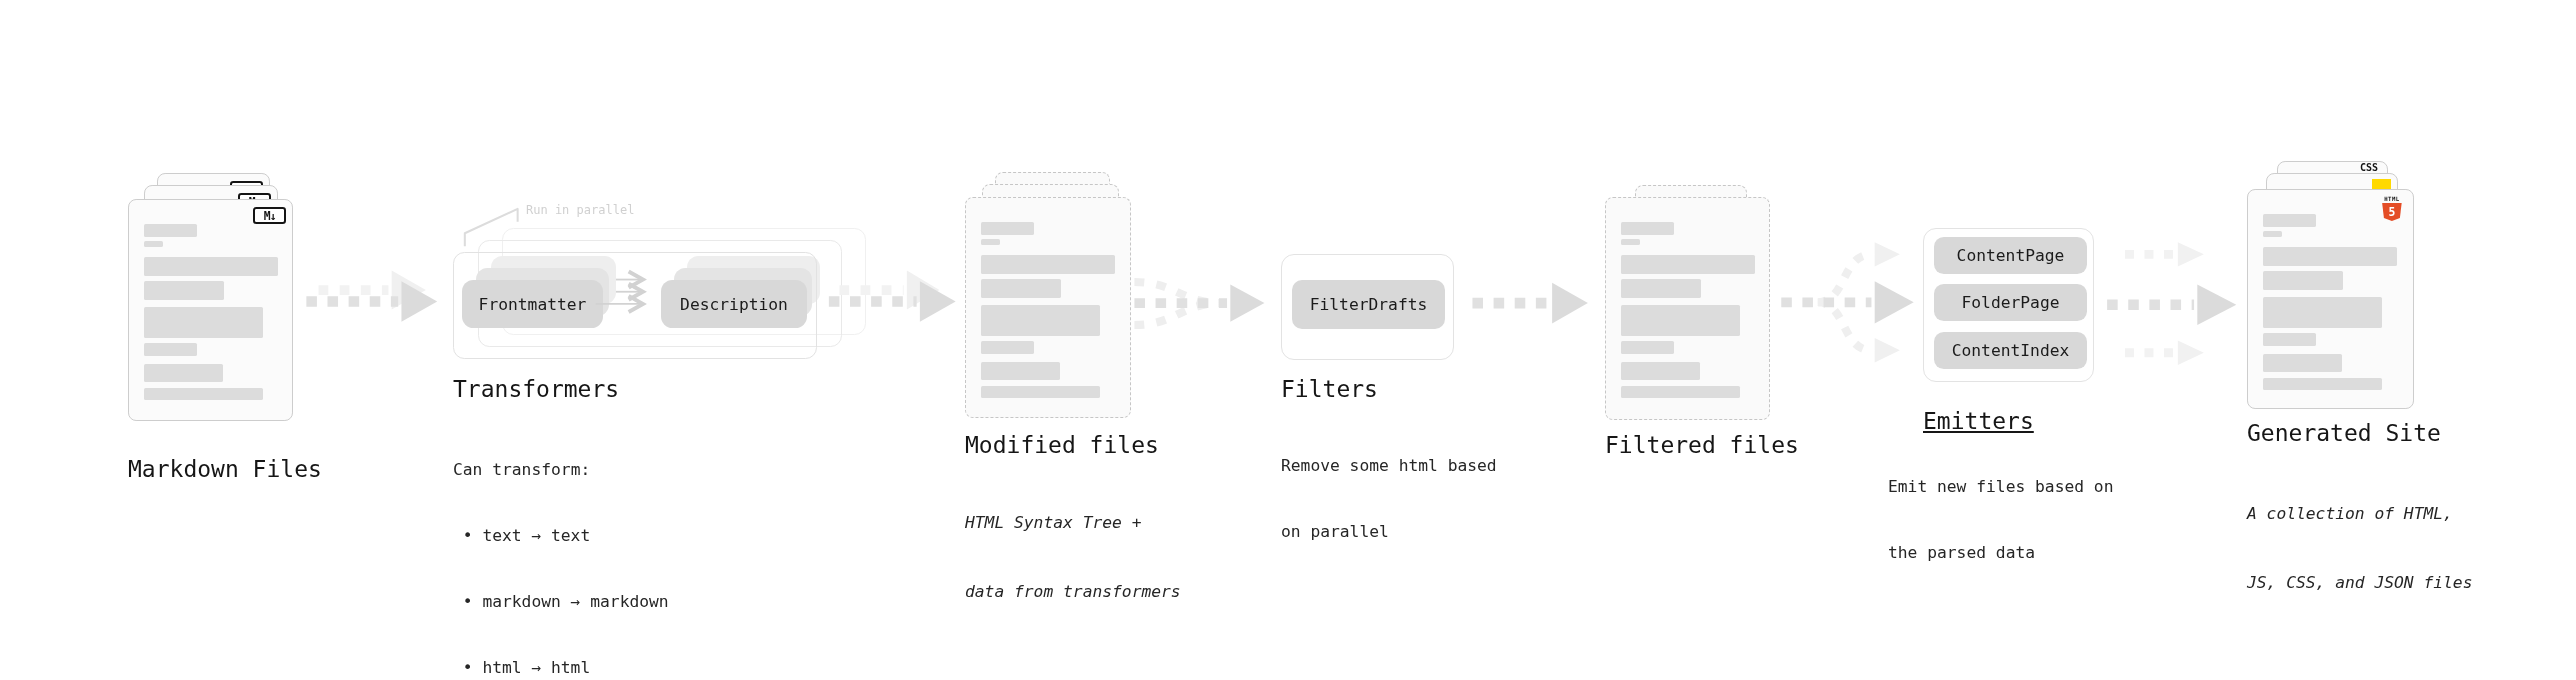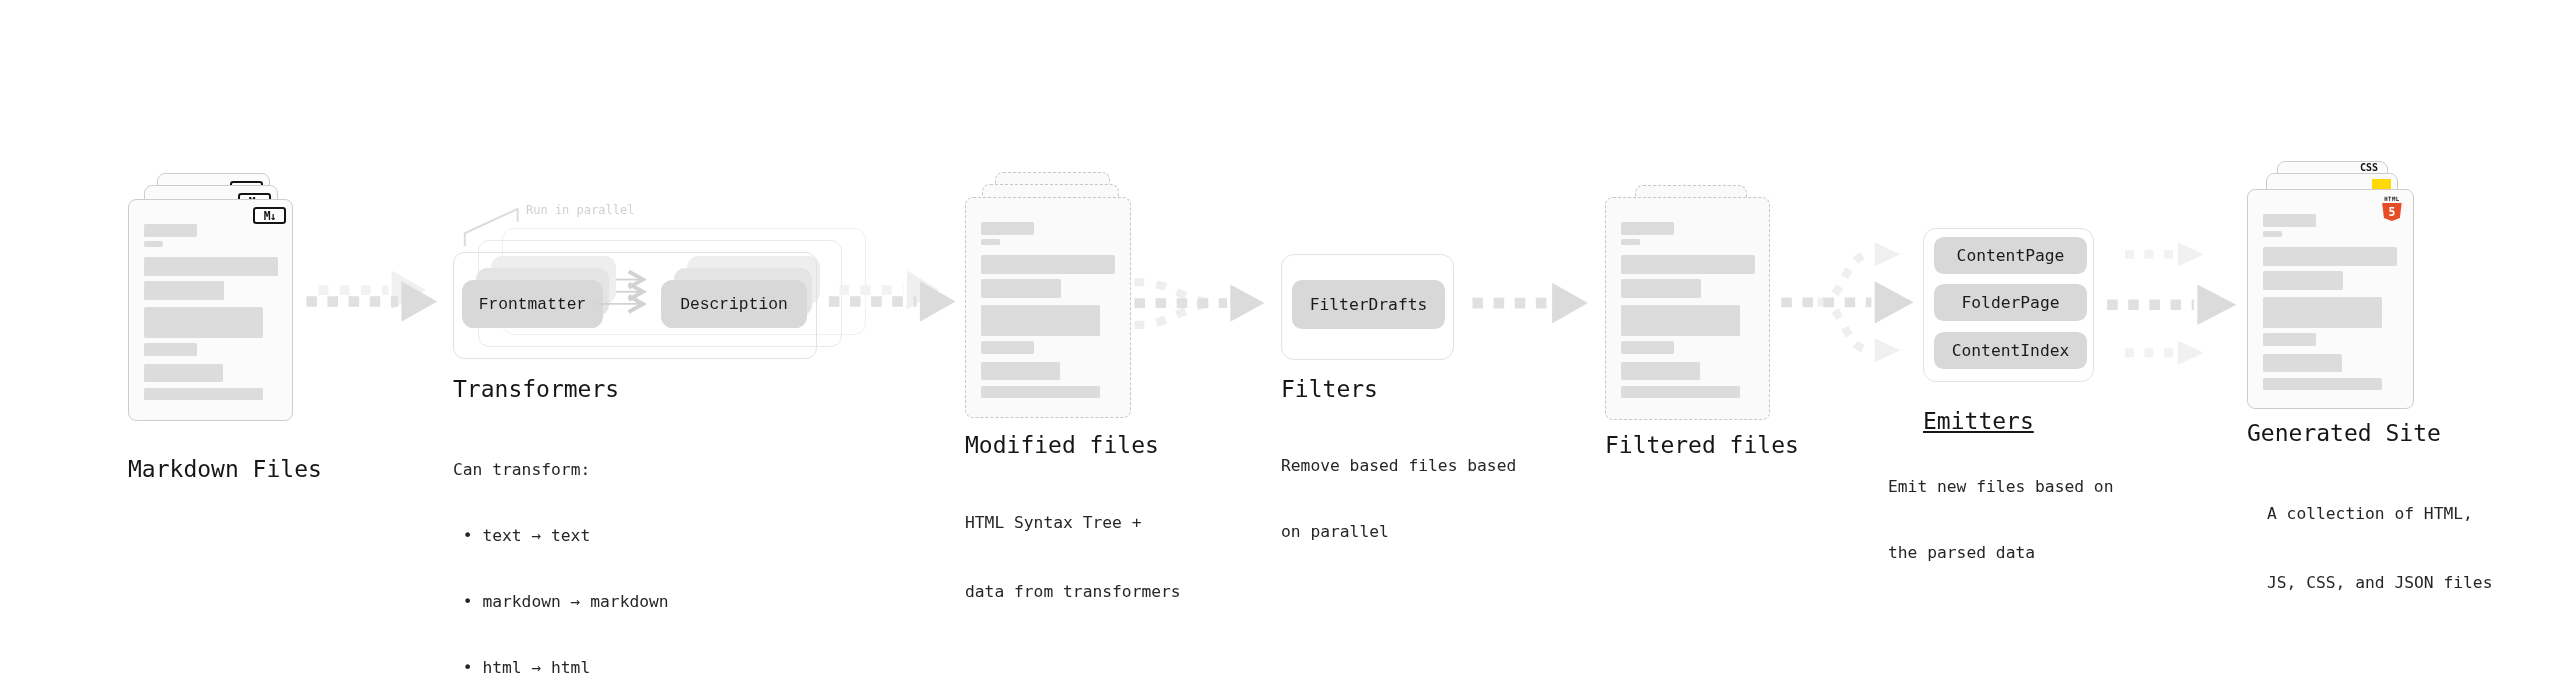--- a/index.html
+++ b/index.html
@@ -23,27 +23,27 @@
   .css-badge .underline{height:2.4px; background:#2563eb; margin-top:0.8px;}
   .js-badge{position:absolute; top:4.9px; right:5.7px; width:19.5px; height:11.4px; background:#ffd900;}
   .html5-badge{position:absolute; top:5.7px; right:10.6px; width:21px; text-align:center;}
   .html5-badge .txt{font-size:5.7px; font-weight:bold; color:#141414; line-height:6.5px; letter-spacing:0.4px;}
   .html5-badge .shield{width:19.5px; height:18px; margin:0.8px auto 0; background:#e44d26; color:#ffffff;
     clip-path:polygon(0 0,100% 0,91% 84%,50% 100%,9% 84%);
     display:flex; align-items:center; justify-content:center; font-size:11.4px; font-weight:bold;}
   
   .stack-label{position:absolute; font-size:23px; color:#161616; white-space:pre;}
   .stage-body{position:absolute; font-size:16.3px; line-height:22px; color:#262626; white-space:pre;}
-  .stage-body.lh28{line-height:23px;}
+  .stage-body.lh28{line-height:23px;font-style:italic;}
   .callout-text{position:absolute; font-size:12px; color:#d0d0d0; white-space:pre;}
   
   .t-box{position:absolute; width:364px; height:107px; border-radius:11.4px; border:1.6px solid #e2e2e2; box-sizing:border-box;}
   .t-box.mid{border-color:#e9e9e9;}
   .t-box.back{border-color:#f0f0f0;}
-  .pill{position:absolute; border-radius:11.4px;font-family:Liberation Mono, monospace;}
+  .pill{position:absolute; border-radius:11.4px;}
   .pill.front{background:#d8d8d8; display:flex; align-items:center; justify-content:center; font-size:16.3px; color:#1b1b1b;}
   .pill.mid{background:#e4e4e4;}
   .pill.back{background:#eeeeee;}
   
   .panel{position:absolute; background:#ffffff; border:1.6px solid #e3e3e3; border-radius:13px; box-sizing:border-box;}
   .pill-solid{position:absolute; background:#d8d8d8; border-radius:9.8px;
     display:flex; align-items:center; justify-content:center; font-size:16.3px; color:#1b1b1b;}
   
   #arrow-layer{position:absolute; left:0; top:0; pointer-events:none;}
 </style>
@@ -120,21 +120,21 @@
       <div>HTML Syntax Tree +</div>
       <div>data from transformers</div>
     </div>
   </div>
 
   <div>
     <div class="panel" style="left:1281px; top:254px; width:173px; height:106px;"></div>
     <div class="pill-solid" style="left:1292px; top:280px; width:153px; height:49px; border-radius:10px;">FilterDrafts</div>
     <div class="stack-label" style="left:1281px; top:376px;">Filters</div>
     <div class="stage-body" style="left:1281px; top:411px;">
-      <div>Remove based files based</div>
+      <div>Remove some html based</div>
       <div>on parallel</div>
     </div>
   </div>
 
   <div>
     <div class="doc-card dashed" style="left:1635px; top:185px; width:112px; height:222px;"></div>
     <div class="doc-card dashed" style="left:1605px; top:197px; width:165px; height:223px;">
       <div class="doc-bars">
           <div class="bar" style="width: 53px; height: 13px; margin-top: 23.6px;"></div>
           <div class="bar" style="width: 18.7px; height: 5.7px; margin-top: 4.9px;"></div>
@@ -181,21 +181,21 @@
           <div class="bar" style="width: 18.7px; height: 5.7px; margin-top: 4.9px;"></div>
           <div class="bar" style="width: 134px; height: 18.7px; margin-top: 9.8px;"></div>
           <div class="bar" style="width: 80px; height: 18.7px; margin-top: 5.7px;"></div>
           <div class="bar" style="width: 119px; height: 31px; margin-top: 6.5px;"></div>
           <div class="bar" style="width: 53px; height: 13px; margin-top: 5.7px;"></div>
           <div class="bar" style="width: 79px; height: 18.7px; margin-top: 7.3px;"></div>
           <div class="bar" style="width: 119px; height: 12.2px; margin-top: 5.7px;"></div>
         </div>
     </div>
     <div class="stack-label" style="left:2247px; top:420px;">Generated Site</div>
-    <div class="stage-body lh28" style="left:2247px; top:456px;margin-left:20px;">
+    <div class="stage-body lh28" style="left:2247px; top:456px;">
       <div>A collection of HTML,</div>
       <div>JS, CSS, and JSON files</div>
     </div>
   </div>
 
   <svg id="arrow-layer" width="2576" height="681" viewBox="0 0 3170 838">
     <defs>
       <marker id="thinhead" markerWidth="12" markerHeight="12" refX="9" refY="6" orient="auto">
         <path d="M2,1.5 L10,6 L2,10.5" fill="none" stroke="#d2d2d2" stroke-width="2.2"></path>
       </marker>

